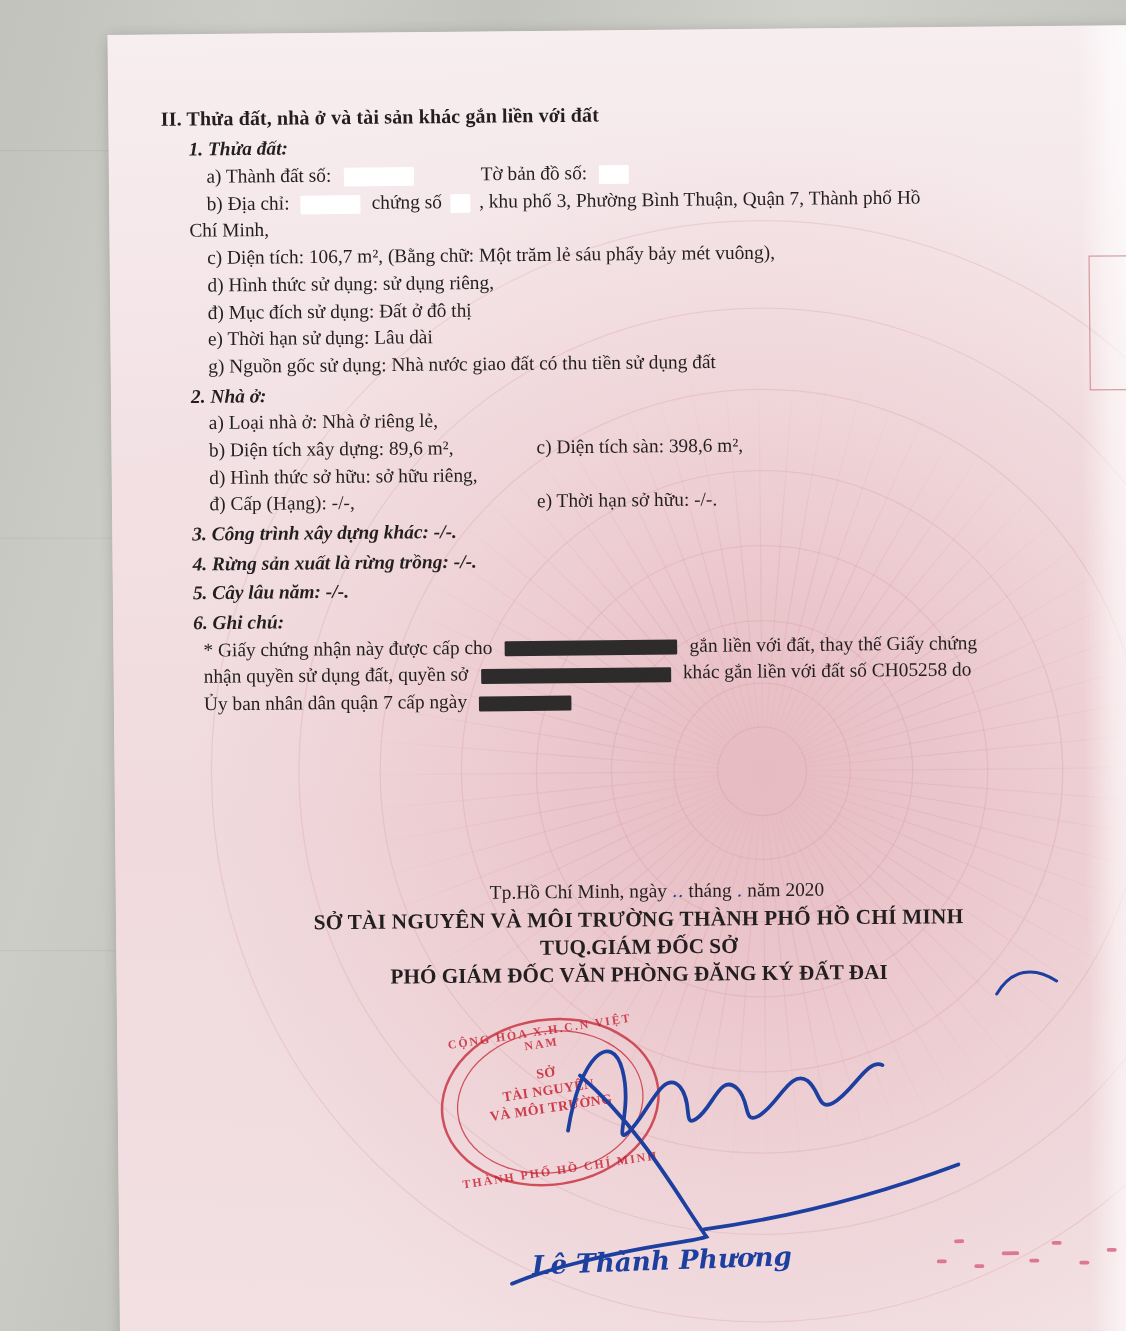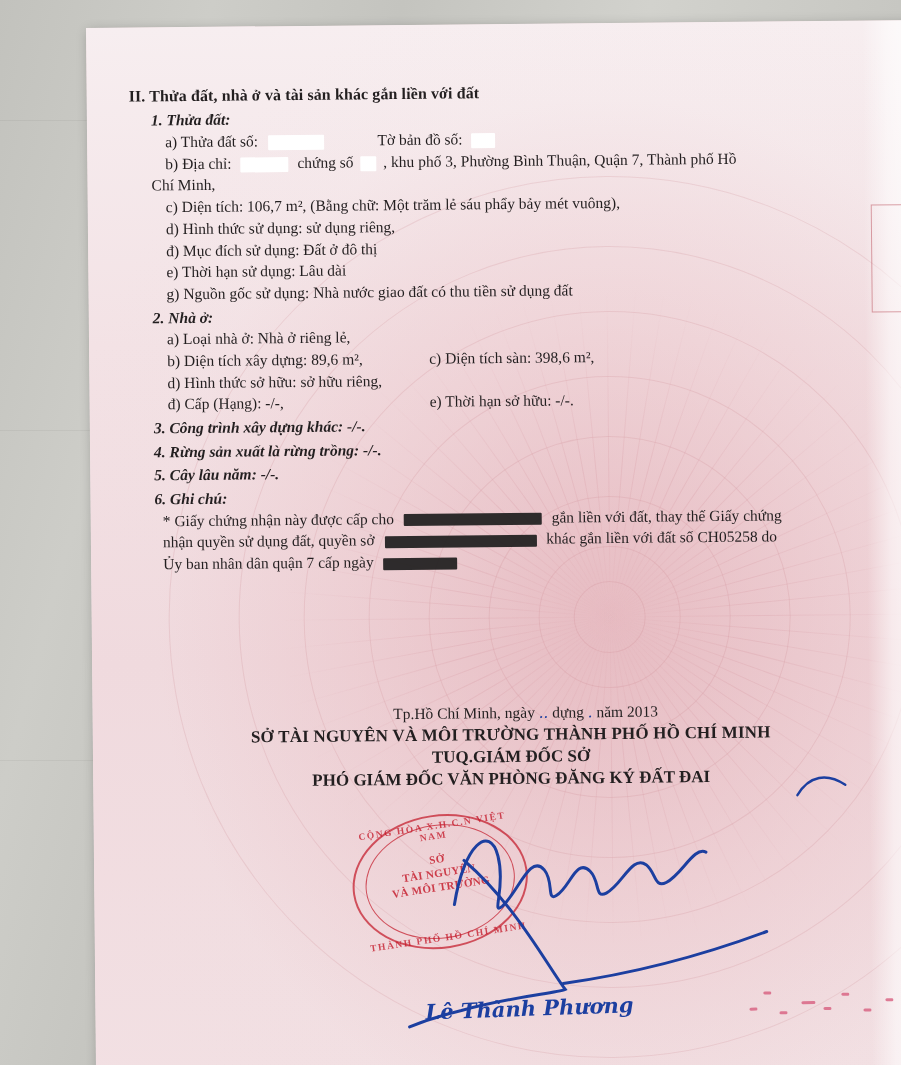--- a/index.html
+++ b/index.html
@@ -345,21 +345,21 @@
     <div class="paper-right-strip"></div>
     <div class="inner-box"></div>
 
     <div id="content">
 
       <div class="sec-title">II. Thửa đất, nhà ở và tài sản khác gắn liền với đất</div>
 
       <div class="lvl1">1. Thửa đất:</div>
 
       <div class="lvl2">
-        <span>a) Thửa đất số:</span>
+        <span>a) Thành đất số:</span>
         <span class="redact" style="width:56px;margin:0 6px;"></span>
         <span style="display:inline-block;width:40px"></span>
         <span>Tờ bản đồ số:</span>
         <span class="redact" style="width:24px;margin-left:5px;"></span>
       </div>
 
       <div class="lvl2">
         <span>b) Địa chỉ:</span>
         <span class="redact" style="width:48px;margin:0 5px;"></span>
         <span>chứng số</span>
@@ -404,23 +404,23 @@
       <div class="note-cont">
         <span>Ủy ban nhân dân quận 7 cấp ngày</span>
         <span class="redact-dark" style="width:74px;margin:0 6px;"></span>
       </div>
     </div>
 
     <div id="footer">
       <div class="place-line">
         <span>Tp.Hồ Chí Minh, ngày</span>
         <span class="hand">..</span>
-        <span>dựng</span>
+        <span>tháng</span>
         <span class="hand">.</span>
-        <span>năm 2013</span>
+        <span>năm 2020</span>
       </div>
       <div class="org1">SỞ TÀI NGUYÊN VÀ MÔI TRƯỜNG THÀNH PHỐ HỒ CHÍ MINH</div>
       <div class="org2">TUQ.GIÁM ĐỐC SỞ</div>
       <div class="org3">PHÓ GIÁM ĐỐC VĂN PHÒNG ĐĂNG KÝ ĐẤT ĐAI</div>
     </div>
 
     <div id="seal">
       <div class="ring-out"></div>
       <div class="ring-in"></div>
       <div class="seal-arc top">CỘNG HÒA X.H.C.N VIỆT NAM</div>

